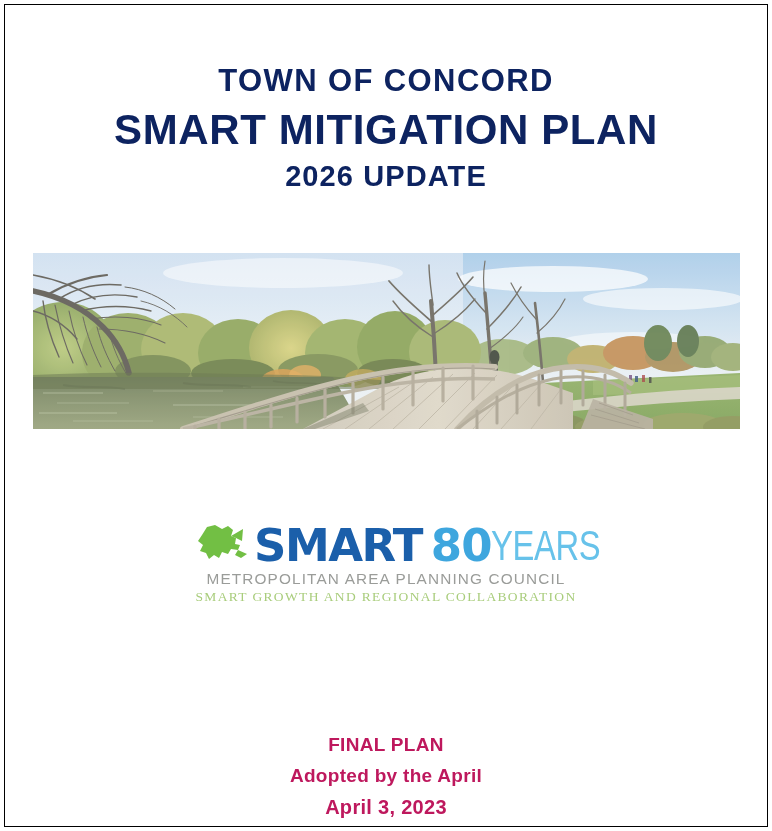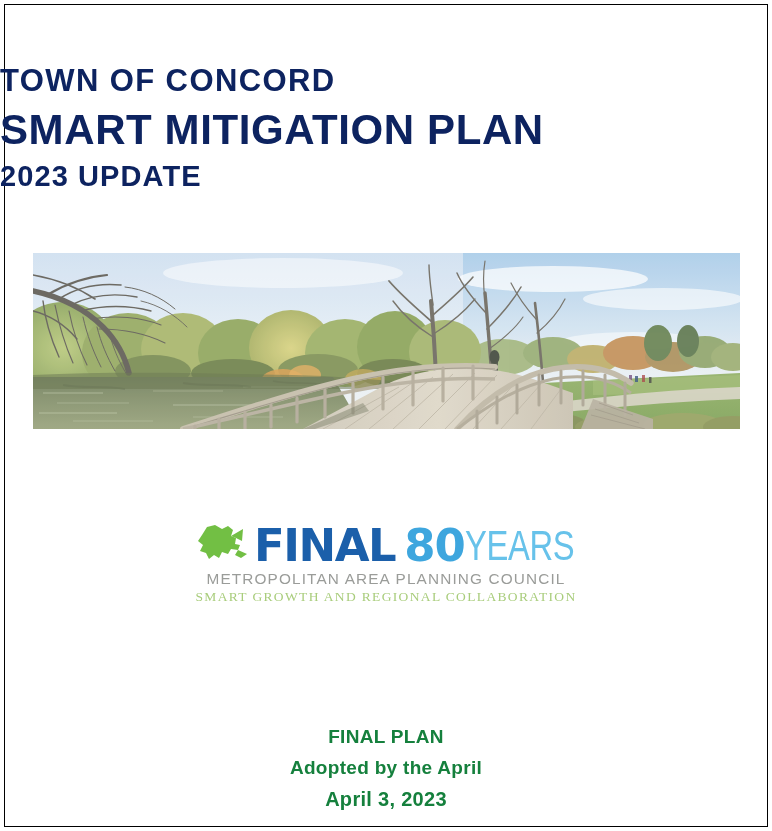--- a/index.html
+++ b/index.html
@@ -32,21 +32,21 @@
     box-sizing: border-box;
     pointer-events: none;
   }
 
   
   .title-block {
     position: absolute;
     left: 0;
     top: 64px;
     width: 772px;
-    text-align: left;
+    text-align: center;
   }
   .title-line {
     color: #0d2360;
     font-family: "Liberation Sans", sans-serif;
     font-weight: bold;
     letter-spacing: 0.5px;
     line-height: 1.12;
     margin: 0;
     white-space: nowrap;
   }
@@ -144,41 +144,41 @@
 
   
   .footer-block {
     position: absolute;
     left: 0;
     top: 726px;
     width: 772px;
     text-align: center;
   }
   .footer-line {
-    color: #15803d;
+    color: #be185d;
     font-family: "Liberation Sans", sans-serif;
     font-weight: bold;
-    margin: 0;
+    margin: 8px;
     white-space: nowrap;
   }
   .footer-line-1 { font-size: 19px; letter-spacing: 0.3px; }
   .footer-line-2 { font-size: 19px; letter-spacing: 0.3px; margin-top: 9px; }
   .footer-line-3 { font-size: 20px; letter-spacing: 0.3px; margin-top: 9px; }
 </style>
 </head>
 <body>
 
 <div class="page">
 
   <div class="page-border"></div>
 
   <div class="title-block">
     <div class="title-line title-line-1">TOWN OF CONCORD</div>
     <div class="title-line title-line-2">SMART MITIGATION PLAN</div>
-    <div class="title-line title-line-3">2023 UPDATE</div>
+    <div class="title-line title-line-3">2026 UPDATE</div>
   </div>
 
   <div class="photo-frame">
     <svg class="photo-svg" viewBox="0 0 707 176" preserveAspectRatio="none">
       <defs>
         <linearGradient id="skyG" x1="0" y1="0" x2="0" y2="1">
           <stop offset="0%" stop-color="#cfdff0"></stop>
           <stop offset="45%" stop-color="#e2ecf4"></stop>
           <stop offset="100%" stop-color="#eef2f2"></stop>
         </linearGradient>
@@ -406,21 +406,21 @@
       <div class="logo-top">
         <span class="logo-mark">
           <svg viewBox="0 0 58 44" aria-hidden="true">
             <path d="M7 14 L12 6 L20 4 L27 8 L33 5 L38 9 L36 15 L41 17 L40 23
                      L45 24 L43 29 L36 28 L33 33 L27 31 L24 37 L19 34 L14 38
                      L11 32 L5 30 L8 24 L3 20 Z" fill="#72bf44"></path>
             <path d="M36 15 L48 8 L47 20 L41 17 Z" fill="#72bf44"></path>
             <path d="M43 29 L52 33 L46 37 L40 34 Z" fill="#72bf44"></path>
           </svg>
         </span>
-        <span class="logo-wordmark">FINAL</span>
+        <span class="logo-wordmark">SMART</span>
         <span class="logo-fifty">80</span>
         <span class="logo-years">YEARS</span>
       </div>
       <div class="logo-sub1">METROPOLITAN AREA PLANNING COUNCIL</div>
       <div class="logo-sub2">SMART GROWTH AND REGIONAL COLLABORATION</div>
     </div>
   </div>
 
   <div class="footer-block">
     <div class="footer-line footer-line-1">FINAL PLAN</div>

